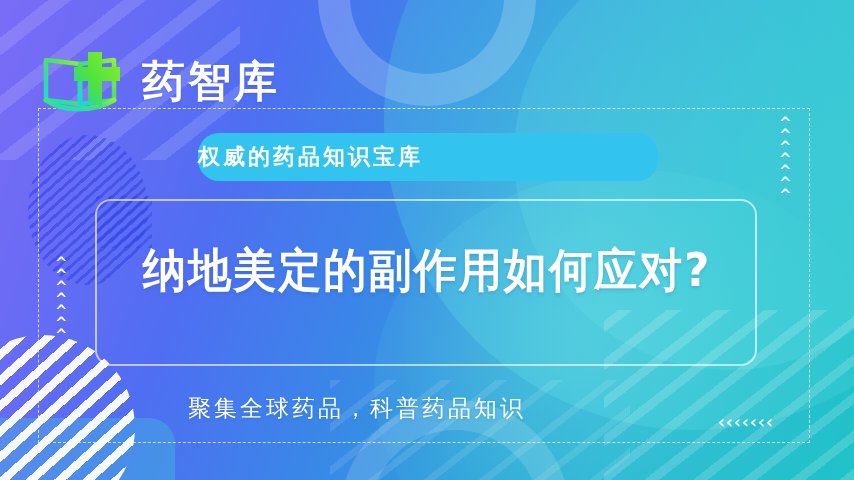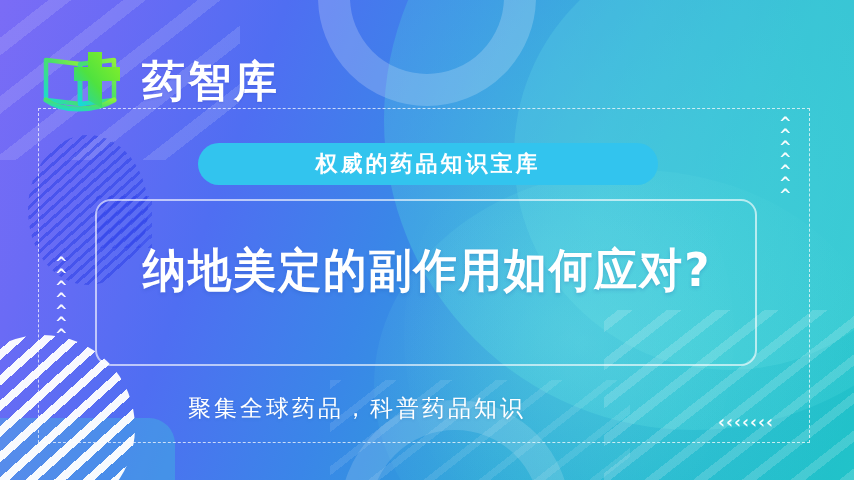--- a/index.html
+++ b/index.html
@@ -157,25 +157,25 @@
     color:#ffffff;
     letter-spacing:3px;
     line-height:1;
     font-family:"Liberation Sans","DejaVu Sans",sans-serif;
     text-shadow:0 1px 2px rgba(40,60,180,.25);
   }
 
   
   .pill {
     position:absolute;
-    left:198px; top:143px;
-    width:460px; height:42px;
+    left:198px; top:133px;
+    width:460px; height:48px;
     border-radius:21px;
     background:#32c4ee;
-    display:flex; align-items:center; justify-content:center;
+    display:flex; align-items:center; justify-content:flex-start;
   }
   .pill-text {
     color:#ffffff;
     font-size:22px;
     font-weight:bold;
     letter-spacing:3px;
     font-family:"Liberation Sans","DejaVu Sans",sans-serif;
   }
 
   

